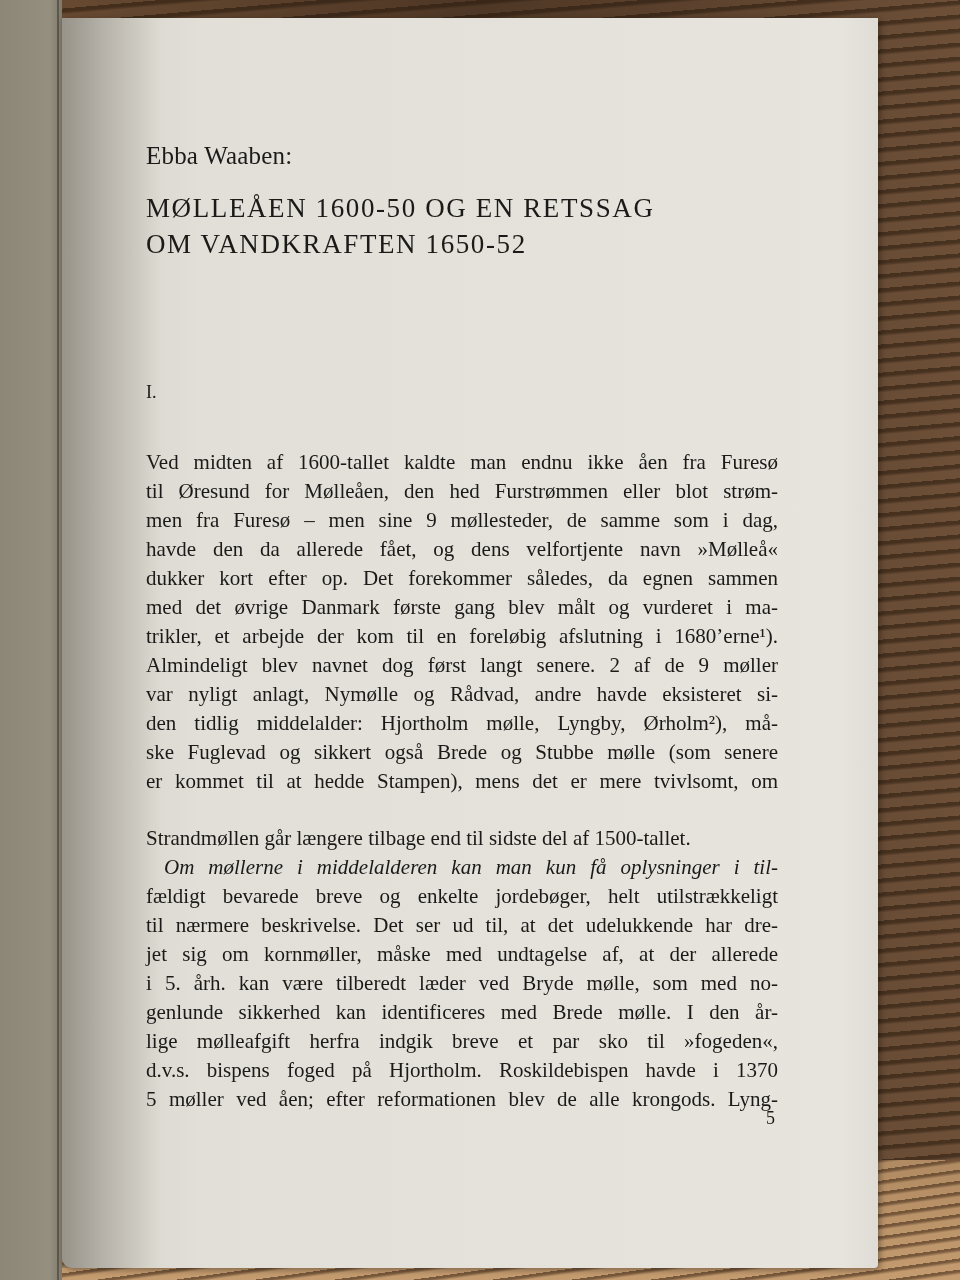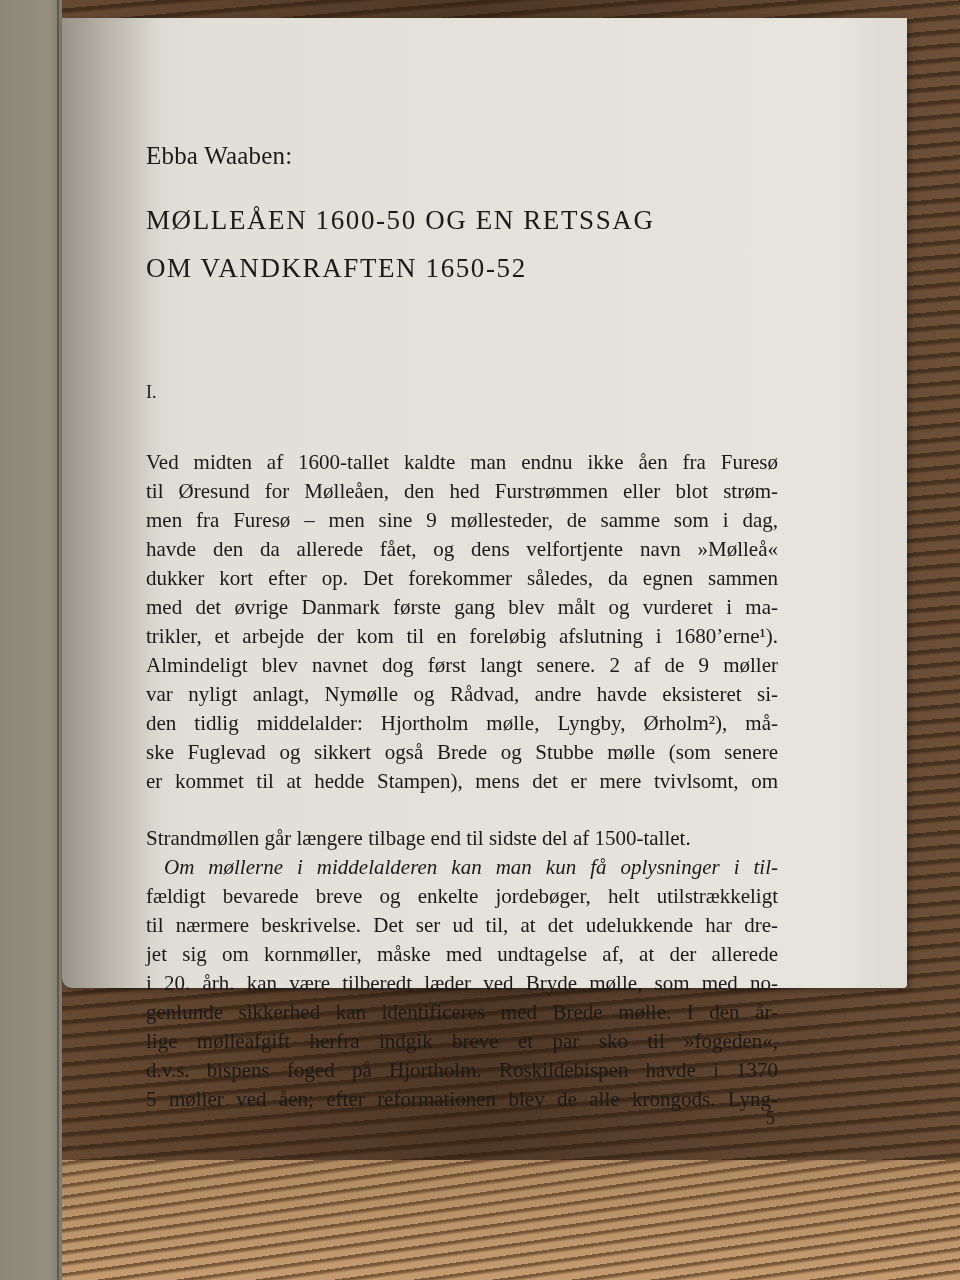--- a/index.html
+++ b/index.html
@@ -40,26 +40,25 @@
       left: 57px; top: 0;
       width: 2px;
       height: 1280px;
       background: #5d574c;
     }
     .page {
       position: absolute;
       left: 62px;
       top: 18px;
       width: 816px;
-      height: 970px;
+      height: 1250px;
       background: linear-gradient(90deg, #bdbab1 0px, #cfccc3 40px, #dddad2 90px, #e1dfd8 140px, #e4e2db 500px, #e6e4dd 780px, #dedcd5 816px);
       border-bottom-left-radius: 10px;
       border-bottom-right-radius: 4px;
       box-shadow: 2px 2px 6px rgba(0,0,0,0.35);
-      padding-left: 29px;
     }
     .page-spine-shadow {
       position: absolute;
       left: 0; top: 0;
       width: 100px; height: 100%;
       background: linear-gradient(90deg, rgba(80,75,65,0.35), rgba(80,75,65,0));
     }
     .content {
       position: absolute;
       left: 84px;
@@ -77,21 +76,21 @@
     }
     .title {
       position: absolute;
       top: 172px;
       left: 0;
       font-size: 27px;
       line-height: 36px;
       letter-spacing: 1.6px;
       white-space: nowrap;
     }
-    .title .line { display: block; margin-top: 12px; }
+    .title .line { display: block; }
     .section {
       position: absolute;
       top: 364px;
       left: 0;
       font-size: 18px;
     }
     .body {
       position: absolute;
       top: 430px;
       left: 0;
@@ -155,21 +154,21 @@
         <span class="l">den tidlig middelalder: Hjortholm mølle, Lyngby, Ørholm²), må-</span>
         <span class="l">ske Fuglevad og sikkert også Brede og Stubbe mølle (som senere</span>
         <span class="l">er kommet til at hedde Stampen), mens det er mere tvivlsomt, om</span>
         <span class="l last">Strandmøllen går længere tilbage end til sidste del af 1500-tallet.</span>
       </div>
       <div>
         <span class="l indent">Om møllerne i middelalderen kan man kun få oplysninger i til-</span>
         <span class="l">fældigt bevarede breve og enkelte jordebøger, helt utilstrækkeligt</span>
         <span class="l">til nærmere beskrivelse. Det ser ud til, at det udelukkende har dre-</span>
         <span class="l">jet sig om kornmøller, måske med undtagelse af, at der allerede</span>
-        <span class="l">i 20. årh. kan være tilberedt læder ved Bryde mølle, som med no-</span>
+        <span class="l">i 5. årh. kan være tilberedt læder ved Bryde mølle, som med no-</span>
         <span class="l">genlunde sikkerhed kan identificeres med Brede mølle. I den år-</span>
         <span class="l">lige mølleafgift herfra indgik breve et par sko til »fogeden«,</span>
         <span class="l">d.v.s. bispens foged på Hjortholm. Roskildebispen havde i 1370</span>
         <span class="l">5 møller ved åen; efter reformationen blev de alle krongods. Lyng-</span>
       </div>
     </div>
 
     <div class="page-number">5</div>
   </div>
 </div>

